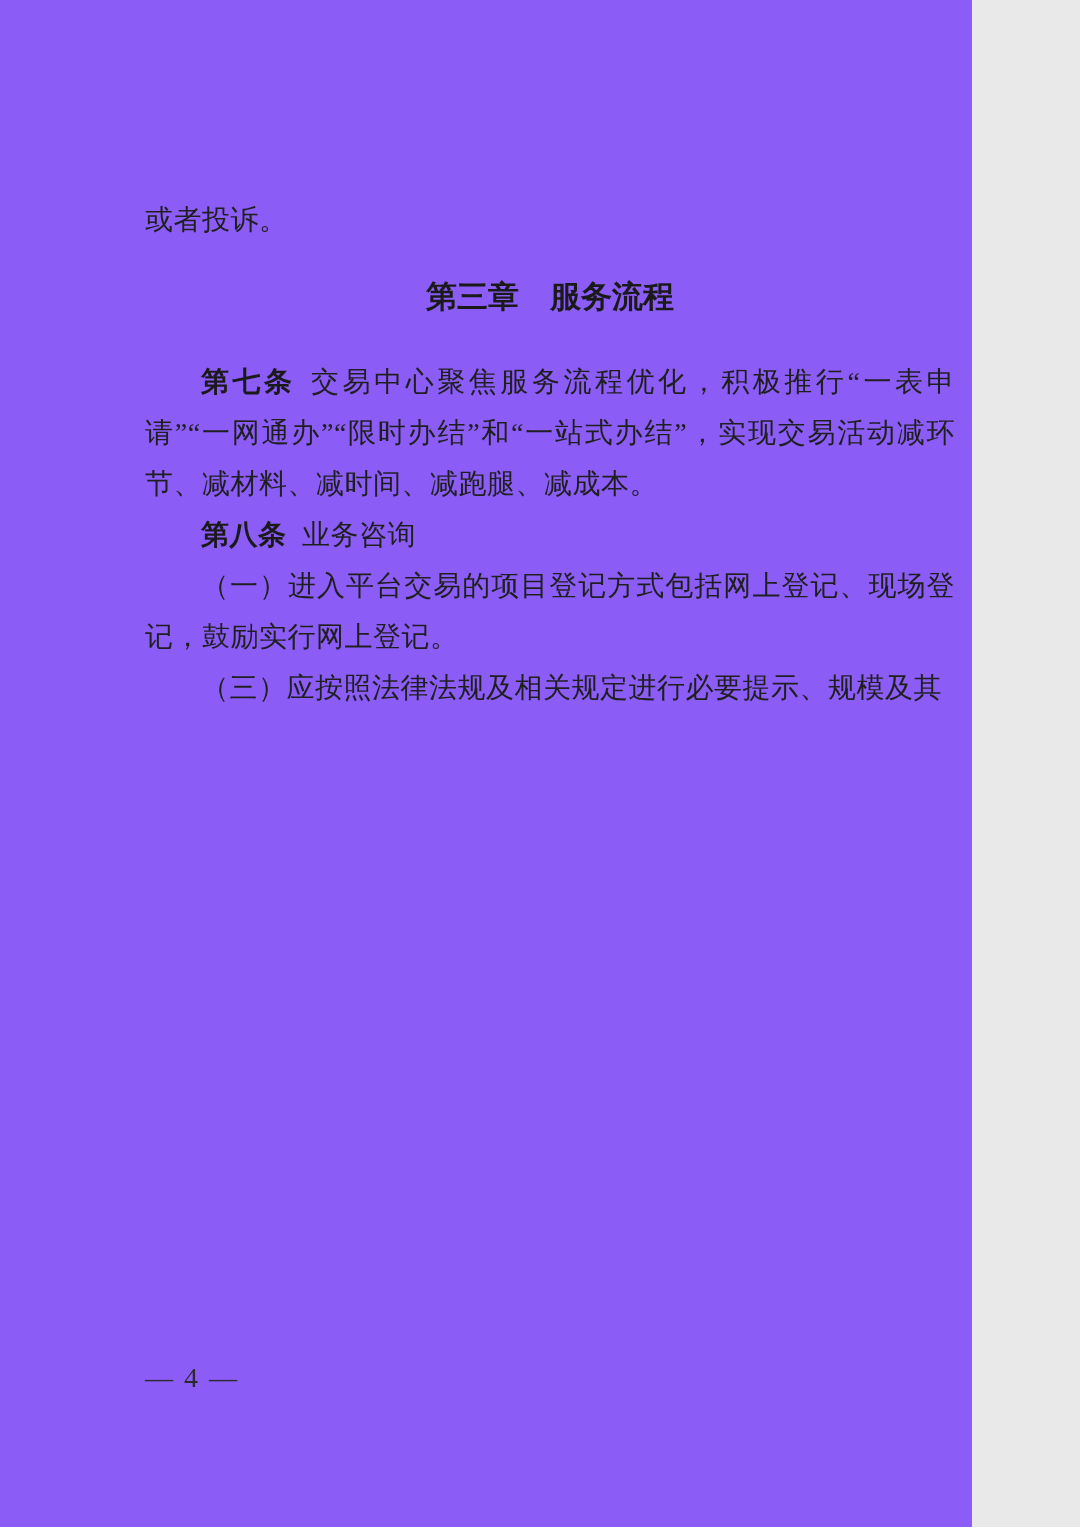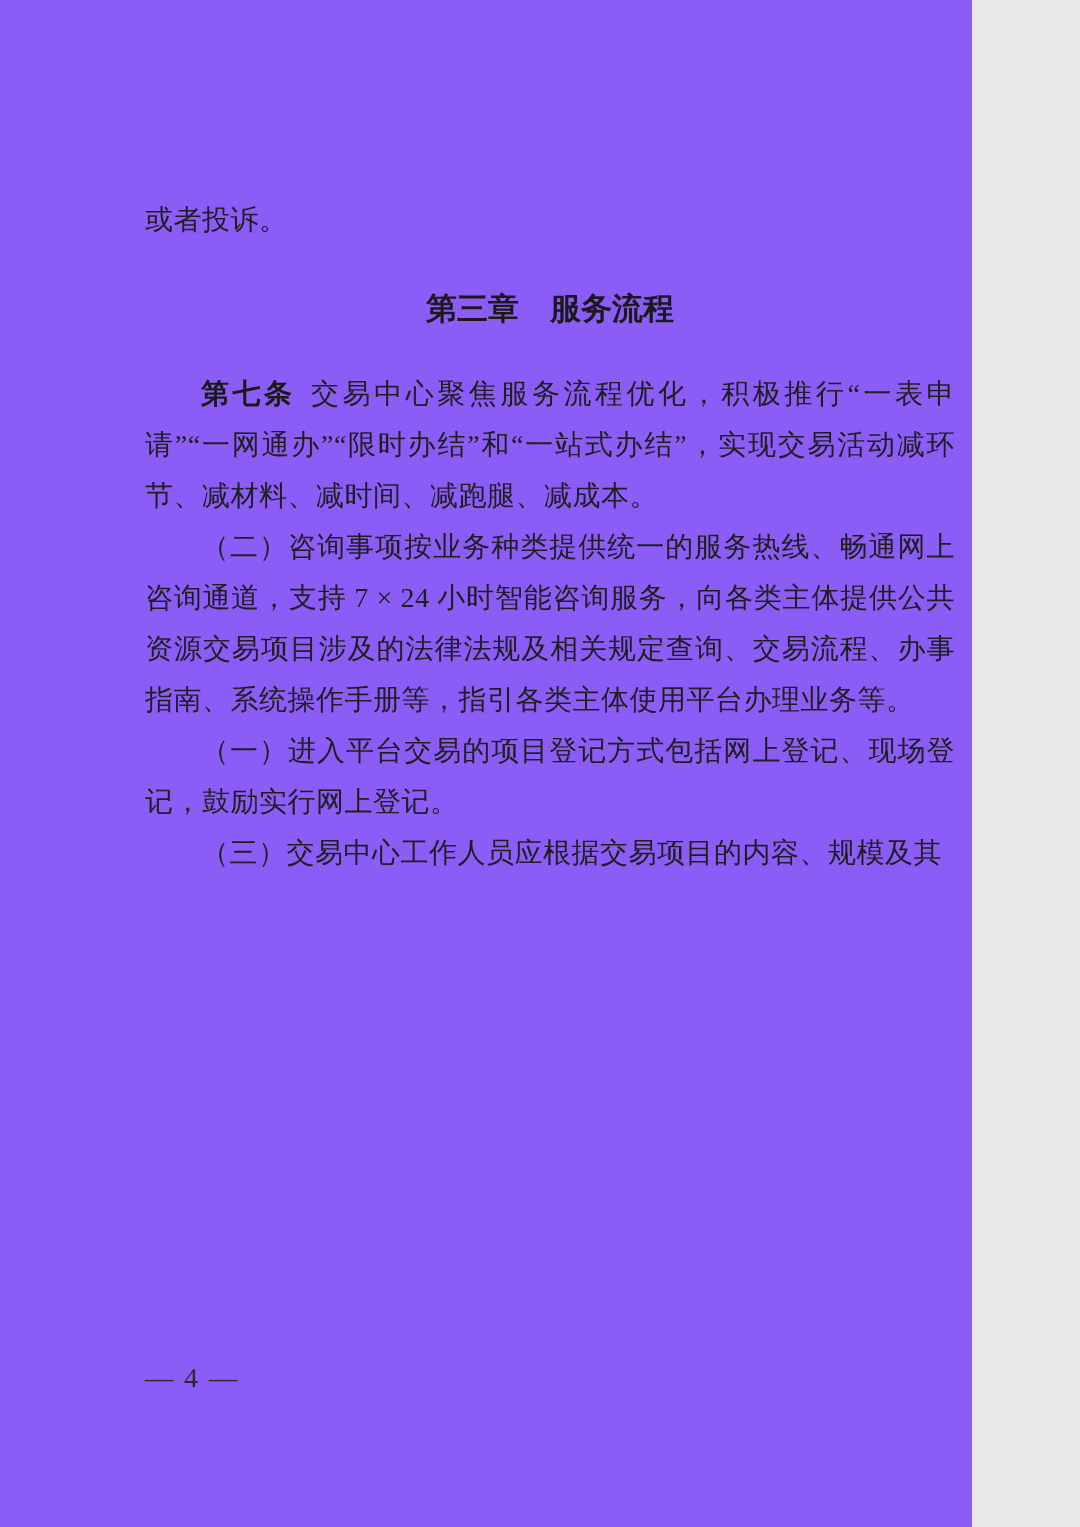--- a/index.html
+++ b/index.html
@@ -27,21 +27,21 @@
     font-size: 28px;
     line-height: 51px;
     text-align: justify;
     text-indent: 2em;
     letter-spacing: 0.5px;
   }
   .body-text.no-indent {
     text-indent: 0;
   }
   .chapter-heading {
-    margin: 38px 0 34px 0;
+    margin: 26px 0 34px 0;
     font-family: "Liberation Sans", "DejaVu Sans", sans-serif;
     font-weight: 700;
     font-size: 31px;
     line-height: 51px;
     text-align: center;
     color: #1a1a1a;
   }
   .article-label {
     font-family: "Liberation Sans", "DejaVu Sans", sans-serif;
     font-weight: 700;
@@ -64,26 +64,26 @@
 
 <div class="page">
   <div class="content">
 
     <p class="body-text no-indent">或者投诉。</p>
 
     <h2 class="chapter-heading">第三章　服务流程</h2>
 
     <p class="body-text"><span class="article-label">第七条</span><span>交易中心聚焦服务流程优化，积极推行“一表申请”“一网通办”“限时办结”和“一站式办结”，实现交易活动减环节、减材料、减时间、减跑腿、减成本。</span></p>
 
+    <p class="body-text"><span class="article-label">第八条</span><span>业务咨询</span></p>
 
 
-    <p class="body-text">（二）咨询事项按业务种类提供统一的服务热线、畅通网上咨询通道，支持 7 × 24 小时智能咨询服务，向各类主体提供公共资源交易项目涉及的法律法规及相关规定查询、交易流程、办事指南、系统操作手册等，指引各类主体使用平台办理业务等。</p>
 
 
     <p class="body-text">（一）进入平台交易的项目登记方式包括网上登记、现场登记，鼓励实行网上登记。</p>
 
 
-    <p class="body-text">（三）交易中心工作人员应根据交易项目的内容、规模及其</p>
+    <p class="body-text">（三）应按照法律法规及相关规定进行必要提示、规模及其</p>
 
   </div>
 
   <div class="footer">— 4 —</div>
 </div>
 
 </body></html>

